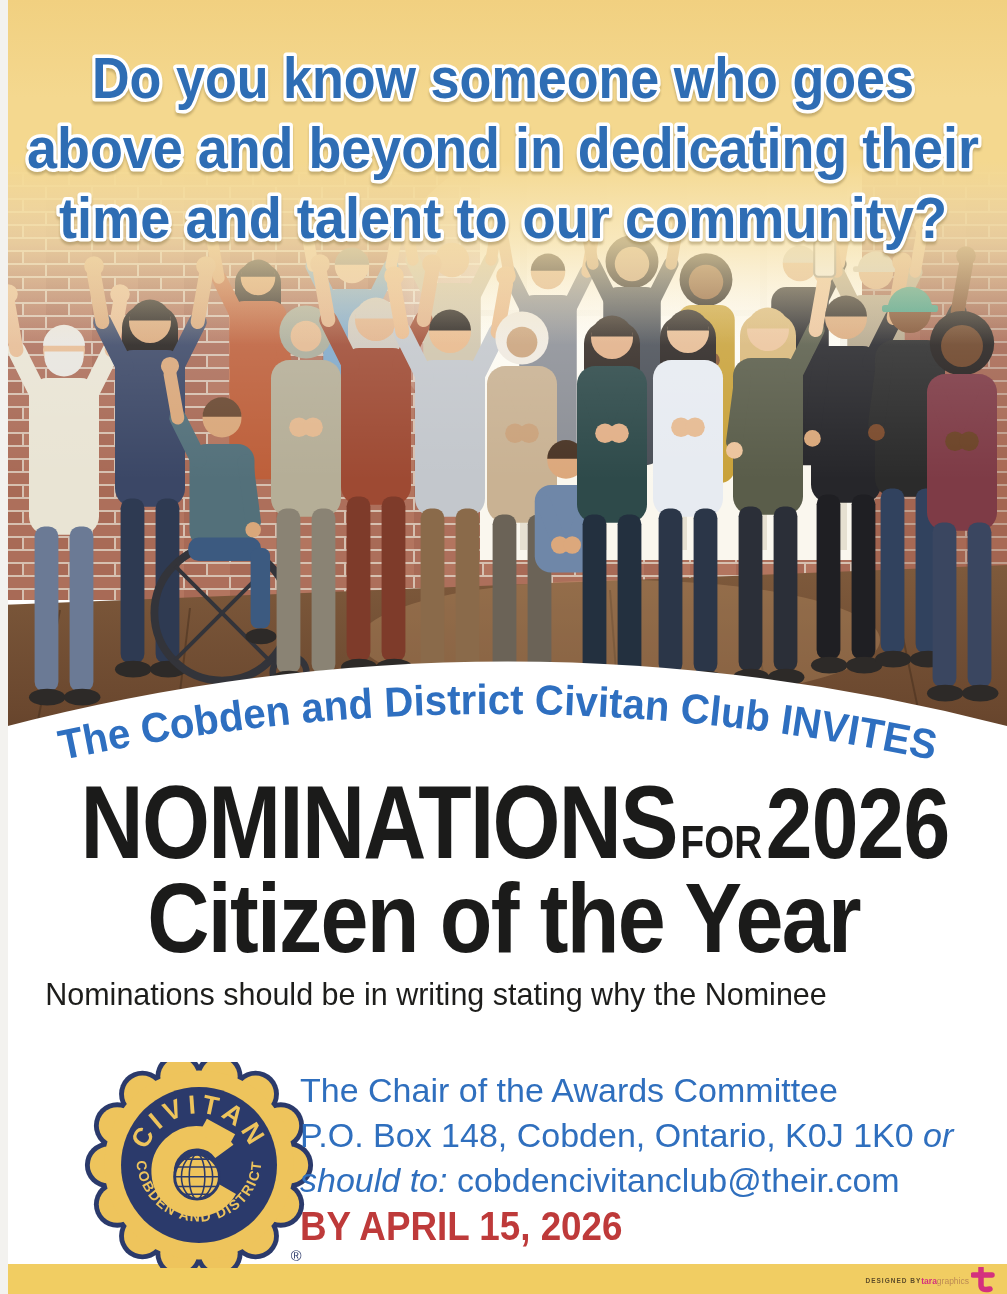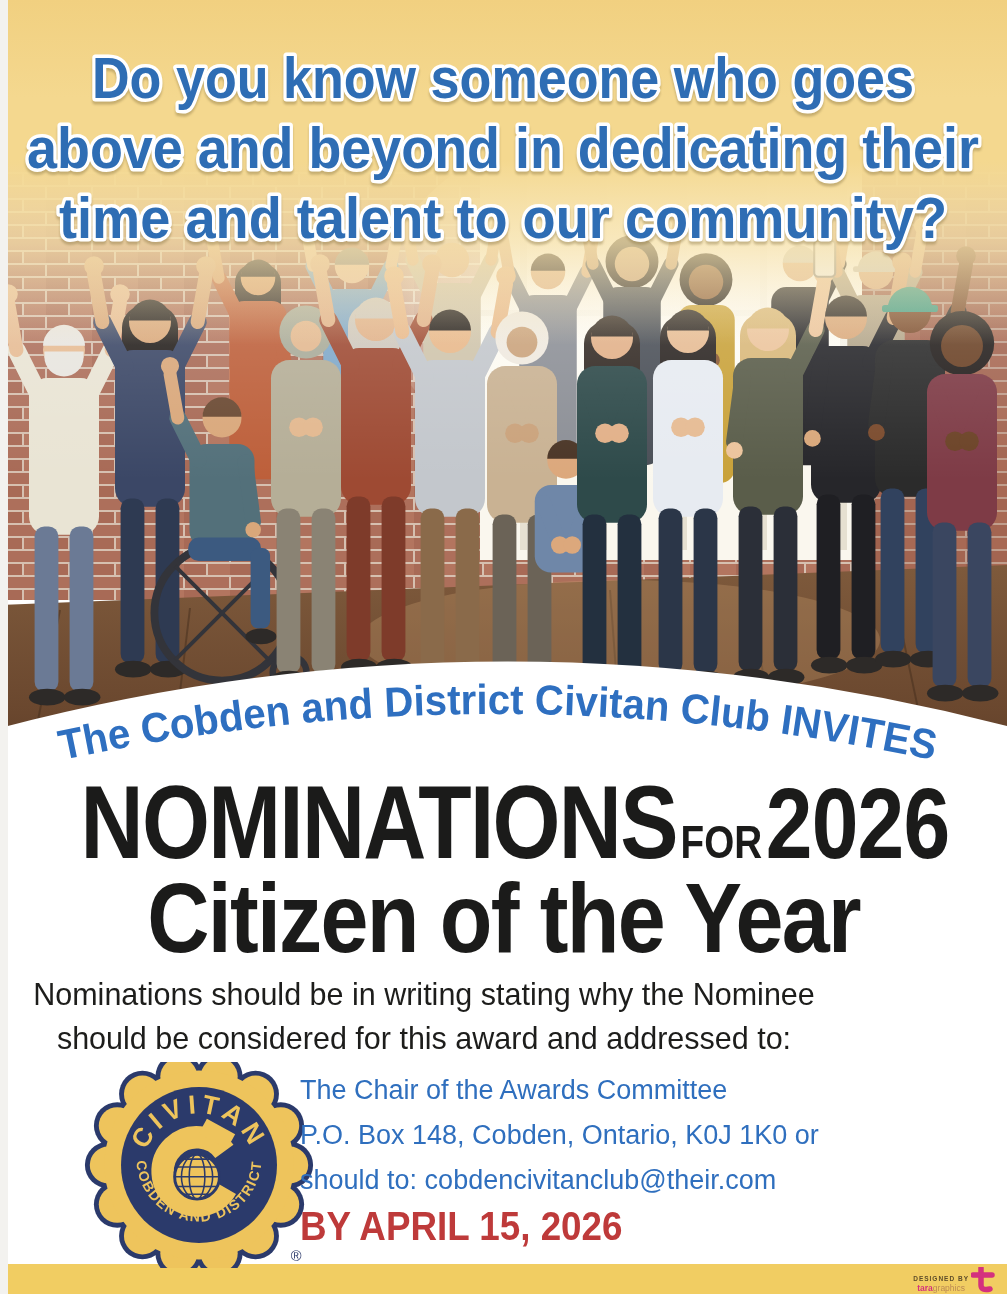--- a/index.html
+++ b/index.html
@@ -18,33 +18,33 @@
   .arc-title{font-family:"Liberation Sans",sans-serif;font-weight:bold;font-size:42px;fill:#2e6fc0;}
   
   .nominations{position:absolute;left:0;top:763px;width:1007px;text-align:center;white-space:nowrap;
                transform:scaleX(0.84);transform-origin:center;z-index:5;color:#1b1b1a;}
   .nominations .main{font-size:104px;font-weight:bold;letter-spacing:-2px;}
   .nominations .for{font-size:46px;font-weight:bold;letter-spacing:0;}
   .nominations .year{font-size:100px;font-weight:bold;letter-spacing:-1px;}
   .citizen{position:absolute;left:0;top:862px;width:1007px;text-align:center;white-space:nowrap;
            transform:scaleX(0.88);transform-origin:center;font-size:98px;font-weight:bold;
            letter-spacing:-2px;color:#1b1b1a;z-index:5;}
-  .body-text{position:absolute;left:0;top:972px;width:848px;text-align:center;
+  .body-text{position:absolute;left:12px;top:972px;width:848px;text-align:center;
              font-size:30.5px;line-height:44px;color:#1d1d1b;z-index:5;}
   
   .logo-svg{position:absolute;left:82px;top:1062px;width:234px;height:206px;z-index:5;}
   .contact{position:absolute;left:300px;top:1068px;z-index:5;white-space:nowrap;}
-  .contact .blue-line{font-size:27px;line-height:45px;color:#2f6fbe;}
-  .contact .ital{}
+  .contact .blue-line{font-size:34px;line-height:45px;color:#2f6fbe;}
+  .contact .ital{font-style:italic;}
   .deadline{font-size:40px;line-height:46px;font-weight:bold;color:#be3a3a;
             transform:scaleX(0.92);transform-origin:left;}
   
   .bottom-band{position:absolute;left:0;bottom:0;width:1007px;height:30px;background:#f1cd62;z-index:4;}
   .credit{position:absolute;right:12px;bottom:1px;z-index:7;display:flex;align-items:flex-start;gap:2px;}
-  .credit-text{display:flex;flex-direction:column;align-items:center;line-height:1;padding-top:9px;}
+  .credit-text{display:flex;flex-direction:row;align-items:center;line-height:1;padding-top:9px;}
   .credit-label{font-size:6.5px;letter-spacing:1px;color:#5d4c2a;font-weight:bold;}
   .credit-brand{font-size:8.5px;margin-top:1px;}
   .credit-brand .b1{color:#d4317e;font-weight:bold;}
   .credit-brand .b2{color:#bc8a54;}
   .edge-strip{position:absolute;left:0;top:0;width:8px;height:1294px;background:#f3f2ef;z-index:9;}
 </style>
 </head>
 <body>
 
 <div class="flyer">
@@ -426,21 +426,20 @@
   <div class="nominations">
     <span class="main">NOMINATIONS</span>
     <span class="for">FOR</span>
     <span class="year">2026</span>
   </div>
 
   <div class="citizen">Citizen of the Year</div>
 
   <div class="body-text">
     <div>Nominations should be in writing stating why the Nominee</div>
-    <div>should be considered for this award and addressed to:</div>
   </div>
 
   <svg class="logo-svg" viewBox="-120 -105 240 210">
     <g id="scallops">
         <circle cx="93" cy="0" r="24" fill="#2b3a6b"></circle>
         <circle cx="83.79010471492498" cy="40.351187737932904" r="24" fill="#2b3a6b"></circle>
         <circle cx="57.98455157286222" cy="72.71032786952676" r="24" fill="#2b3a6b"></circle>
         <circle cx="20.694446857937244" cy="90.66829583290959" r="24" fill="#2b3a6b"></circle>
         <circle cx="-20.694446857937233" cy="90.66829583290959" r="24" fill="#2b3a6b"></circle>
         <circle cx="-57.984551572862216" cy="72.71032786952678" r="24" fill="#2b3a6b"></circle>

